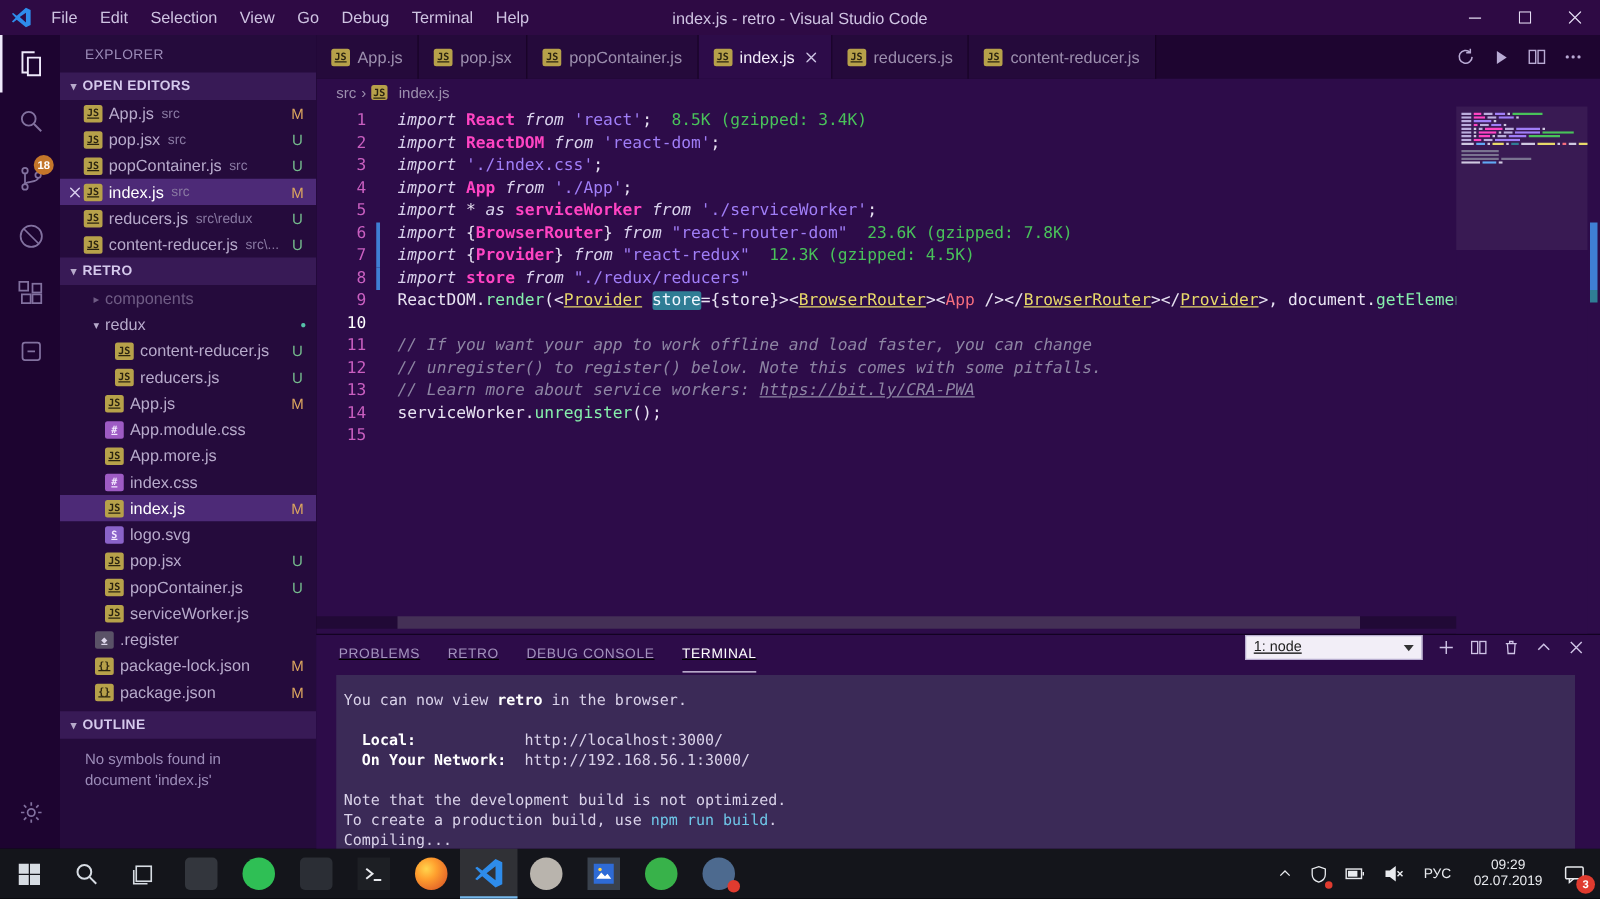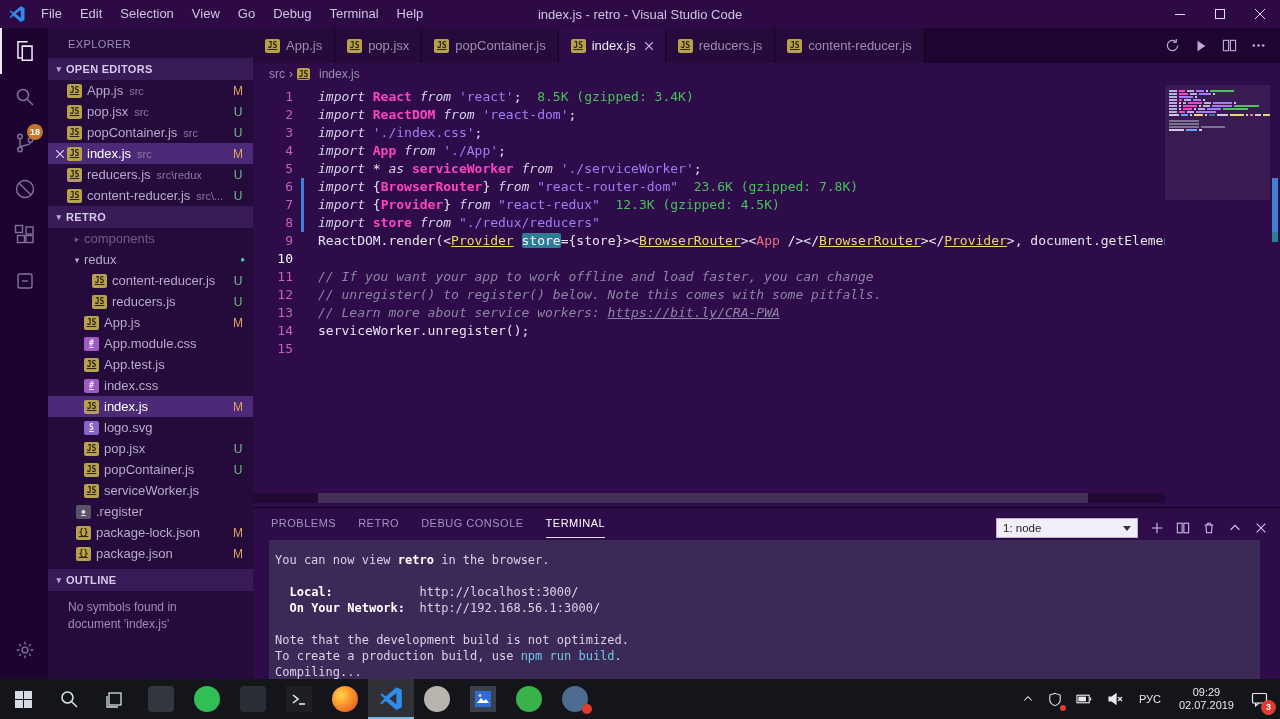--- a/index.html
+++ b/index.html
@@ -65,38 +65,38 @@
   .gm{width:3px;margin:0 14px 0 8px;flex-shrink:0;}
   .gm-mod{background:#3f7fd4;}
   .ct{white-space:pre;}
   .tk-kw{color:#d9d2ec;font-style:italic;}
   .tk-nm{color:#ff44c3;font-weight:bold;}
   .tk-st{color:#a07ef7;}
   .tk-pu{color:#e8e3f2;}
   .tk-co{color:#49c25a;}
   .tk-cm{color:#8d85a3;font-style:italic;}
   .tk-lk{color:#8d85a3;font-style:italic;text-decoration:underline;}
-  .tk-fn{color:#e5e5e5;text-align:right;}
+  .tk-fn{color:#86efac;text-align:right;}
   .tk-tg{color:#e8d96a;text-decoration:underline;}
   .tk-rd{color:#f56d7e;}
   .tk-sl{color:#eef6ff;background:#2f7d95;border-radius:2px;}
 
   .minimap{position:absolute;top:0;right:10px;width:105px;height:100%;background:#2d0c49;}
   .mm-slider{position:absolute;top:0;left:0;width:100%;height:115px;background:rgba(255,255,255,.06);}
   .mm-content{position:absolute;top:4px;left:0;width:100%;}
   .mm-line{height:2px;margin:1px 0 1px 4px;white-space:nowrap;overflow:hidden;}
   .mm-tk{display:inline-block;height:2px;margin-right:2px;vertical-align:top;}
   .overview-ruler{position:absolute;top:0;right:0;width:10px;height:100%;}
   .ov-mark{position:absolute;left:2px;width:6px;}
   .hscroll{position:absolute;left:0;right:115px;bottom:4px;height:10px;background:rgba(0,0,0,.25);}
   .hthumb{margin-left:65px;width:770px;height:10px;background:rgba(255,255,255,.16);}
 
   
   .panel{height:172px;border-top:1px solid #130222;display:flex;flex-direction:column;flex-shrink:0;background:#2d0c49;}
-  .panel-head{height:30px;display:flex;align-items:flex-end;padding:0 12px 0 18px;flex-shrink:0;}
+  .panel-head{height:30px;display:flex;align-items:flex-start;padding:0 12px 0 18px;flex-shrink:0;text-decoration:underline;}
   .panel-tabs{display:flex;gap:22px;height:100%;align-items:center;}
   .ptab{font-size:11px;letter-spacing:.5px;color:#a393bd;height:100%;display:flex;align-items:center;border-bottom:1px solid transparent;}
   .ptab.active{color:#ffffff;border-bottom-color:#e4dcf2;}
   .panel-actions{margin-left:auto;display:flex;align-items:center;gap:12px;color:#cfc3e6;}
   .term-picker{width:142px;height:20px;background:#f2eef7;color:#1e1e1e;font-size:11.5px;display:flex;align-items:center;padding:0 6px;border:1px solid #b9aed0;}
   .term-picker .arrow{margin-left:auto;width:0;height:0;border-left:4px solid transparent;border-right:4px solid transparent;border-top:5px solid #333;}
   .terminal{flex:1;margin:2px 20px 0 16px;background:#3b2a57;padding:12px 8px 0 6px;font-family:"DejaVu Sans Mono",monospace;font-size:12px;line-height:16px;color:#d9d2e9;overflow:hidden;white-space:pre;}
   .t-b{color:#ffffff;font-weight:bold;}
   .t-cmd{color:#6fc7e8;}
 
@@ -301,21 +301,21 @@
             <span class="fbadge b-M">M</span>
           </div>
           <div class="row tree-row" style="padding-left: 22px;">
             <span class="twistie"></span>
             <span class="ficon" style="background: rgb(158, 91, 196); color: rgb(243, 232, 255);">#</span>
             <span>App.module.css</span>
           </div>
           <div class="row tree-row" style="padding-left: 22px;">
             <span class="twistie"></span>
             <span class="ficon" style="background: rgb(183, 161, 74); color: rgb(43, 36, 16);">JS</span>
-            <span>App.test.js</span>
+            <span>App.more.js</span>
           </div>
           <div class="row tree-row" style="padding-left: 22px;">
             <span class="twistie"></span>
             <span class="ficon" style="background: rgb(158, 91, 196); color: rgb(243, 232, 255);">#</span>
             <span>index.css</span>
           </div>
           <div class="row tree-row selected" style="padding-left: 22px;">
             <span class="twistie"></span>
             <span class="ficon" style="background: rgb(183, 161, 74); color: rgb(43, 36, 16);">JS</span>
             <span>index.js</span>

